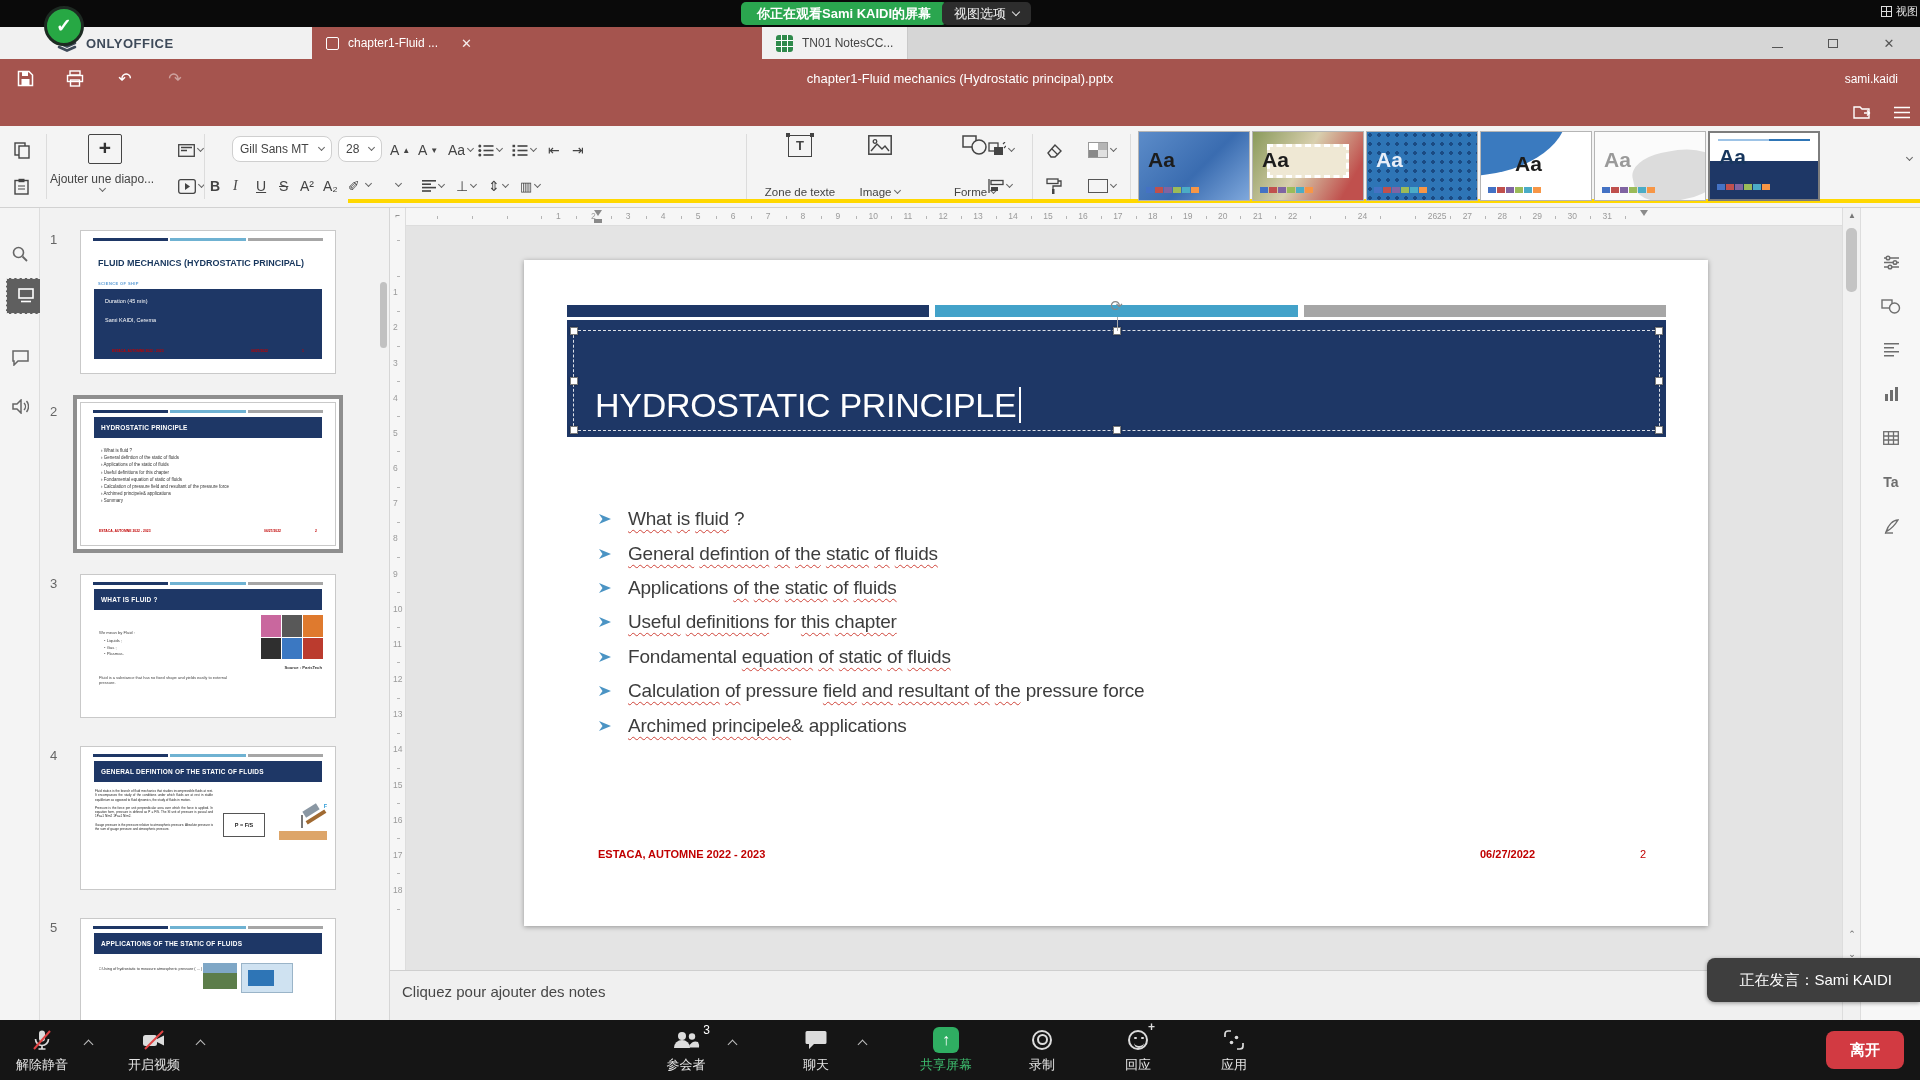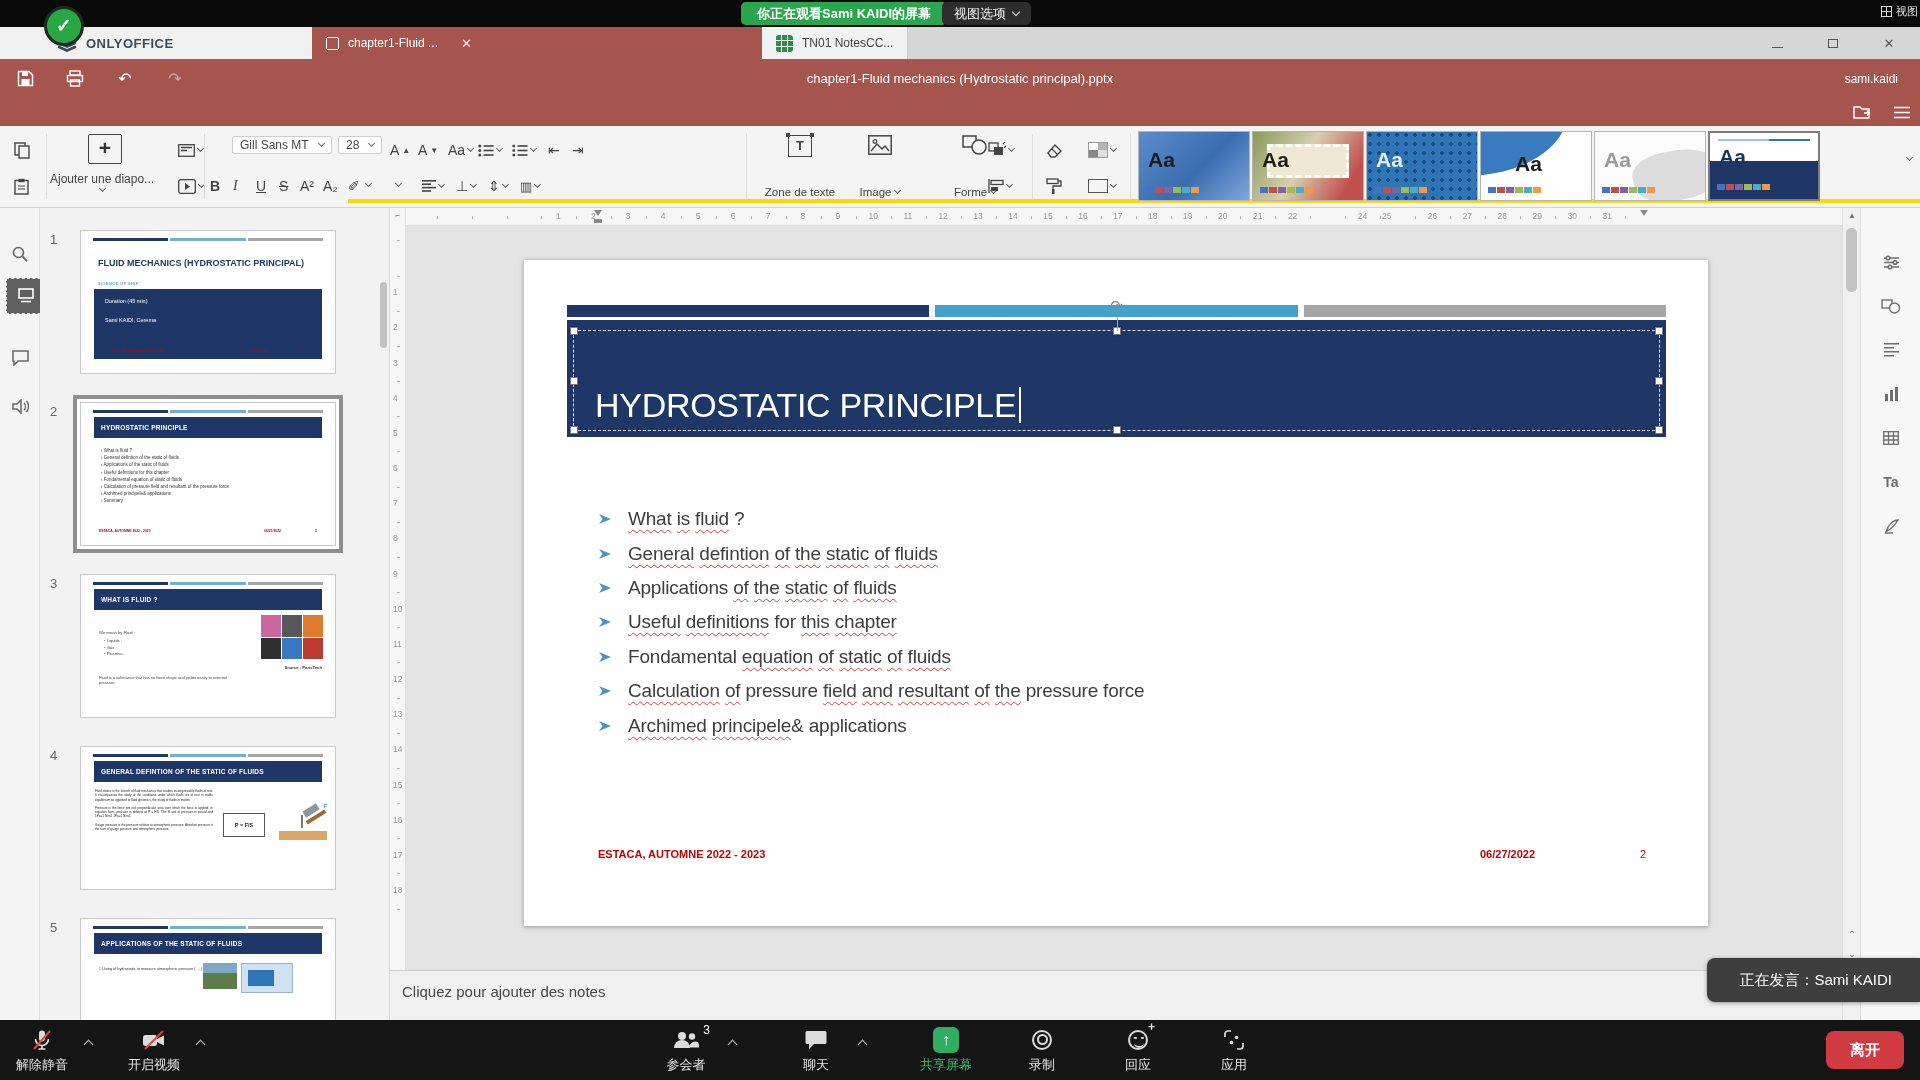--- a/index.html
+++ b/index.html
@@ -56,21 +56,21 @@
   
   .toolbar{position:relative;height:82px;background:#f4f4f4;border-bottom:1px solid #d2d2d2;font-size:12px;color:#444;}
   .ti{position:absolute;display:flex;align-items:center;gap:3px;color:#444;}
   .r1{top:10px;height:28px;}
   .r2{top:46px;height:28px;}
   .sep{position:absolute;top:8px;bottom:8px;width:1px;background:#dcdcdc;}
   .cd{width:5px;height:5px;border-right:1.3px solid #666;border-bottom:1.3px solid #666;transform:rotate(45deg);margin-top:-3px;}
   .plus-btn{position:absolute;left:88px;top:8px;width:34px;height:30px;border:1.5px solid #444;border-radius:2px;
     font-size:21px;font-weight:bold;text-align:center;line-height:26px;color:#333;}
   .addslide{font-size:12px;color:#444;flex-direction:column;}
-  .sel-box{height:18px;background:#fff;border:1px solid #cfcfcf;border-radius:2px;display:flex;align-items:center;
+  .sel-box{height:26px;background:#fff;border:1px solid #cfcfcf;border-radius:8px;display:flex;align-items:center;
     justify-content:space-between;padding:0 7px;font-size:12px;color:#444;}
   .fmt{font-size:14px;width:20px;text-align:center;}
   .fmt.b{font-weight:bold;}.fmt.i{font-family:"Liberation Serif",serif;font-style:italic;}
   .fmt.u{text-decoration:underline;}.fmt.s{text-decoration:line-through;}
   .pen{position:relative;font-size:14px;}
   .pen .bar{position:absolute;left:0;right:0;bottom:-3px;height:4px;}
   .tallbtn{position:absolute;top:6px;bottom:6px;display:flex;flex-direction:column;align-items:center;justify-content:space-between;padding:3px 0;}
   .tallbtn .lbl{font-size:11.5px;color:#444;display:flex;align-items:center;gap:4px;}
   .tbox-ic{width:24px;height:22px;border:1.5px solid #444;position:relative;font-size:13px;font-weight:bold;
     text-align:center;line-height:19px;}
@@ -734,21 +734,21 @@
             <span class="rn" style="left: 653.25px;">15</span>
             <span class="rn" style="left: 688.2px;">16</span>
             <span class="rn" style="left: 723.15px;">17</span>
             <span class="rn" style="left: 758.1px;">18</span>
             <span class="rn" style="left: 793.05px;">19</span>
             <span class="rn" style="left: 828px;">20</span>
             <span class="rn" style="left: 862.95px;">21</span>
             <span class="rn" style="left: 897.9px;">22</span>
             <span class="rn" style="left: 932.85px; margin-top: 12px;">23</span>
             <span class="rn" style="left: 967.8px;">24</span>
-            <span class="rn" style="left: 992px;">25</span>
+            <span class="rn" style="left: 1047px;">25</span>
             <span class="rn" style="left: 1037.7px;">26</span>
             <span class="rn" style="left: 1072.65px;">27</span>
             <span class="rn" style="left: 1107.6px;">28</span>
             <span class="rn" style="left: 1142.55px;">29</span>
             <span class="rn" style="left: 1177.5px;">30</span>
             <span class="rn" style="left: 1212.45px;">31</span>
             <span class="rt" style="left: 46.625px;"></span>
             <span class="rt" style="left: 81.575px;"></span>
             <span class="rt" style="left: 116.525px;"></span>
             <span class="rt" style="left: 151.475px;"></span>

